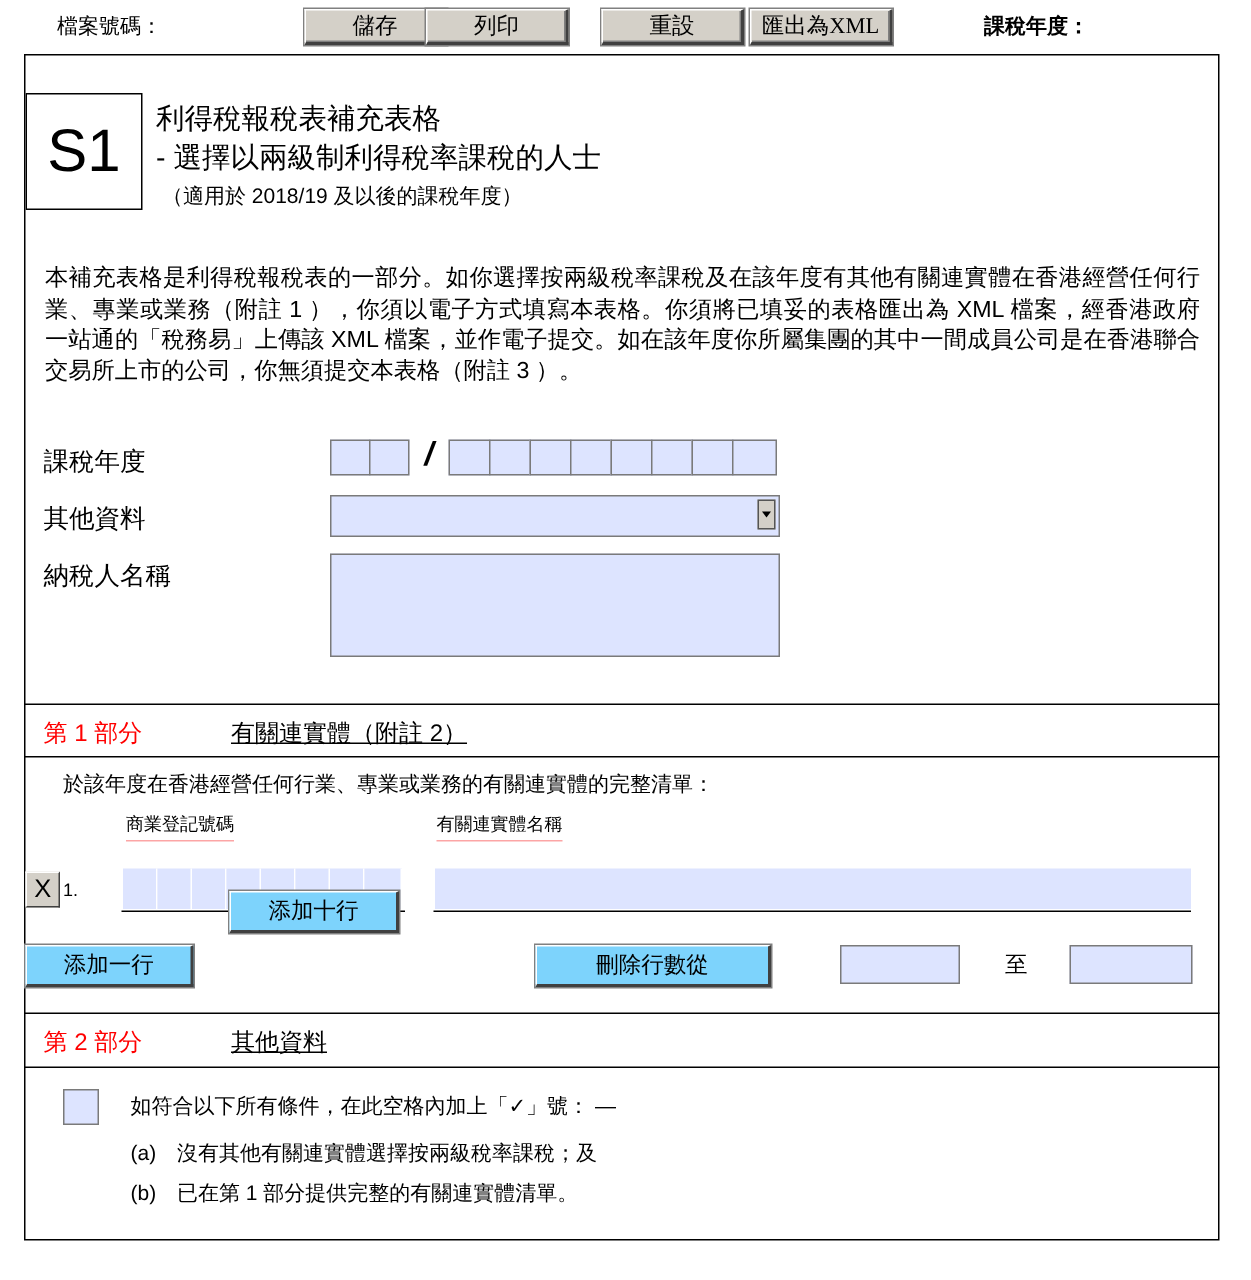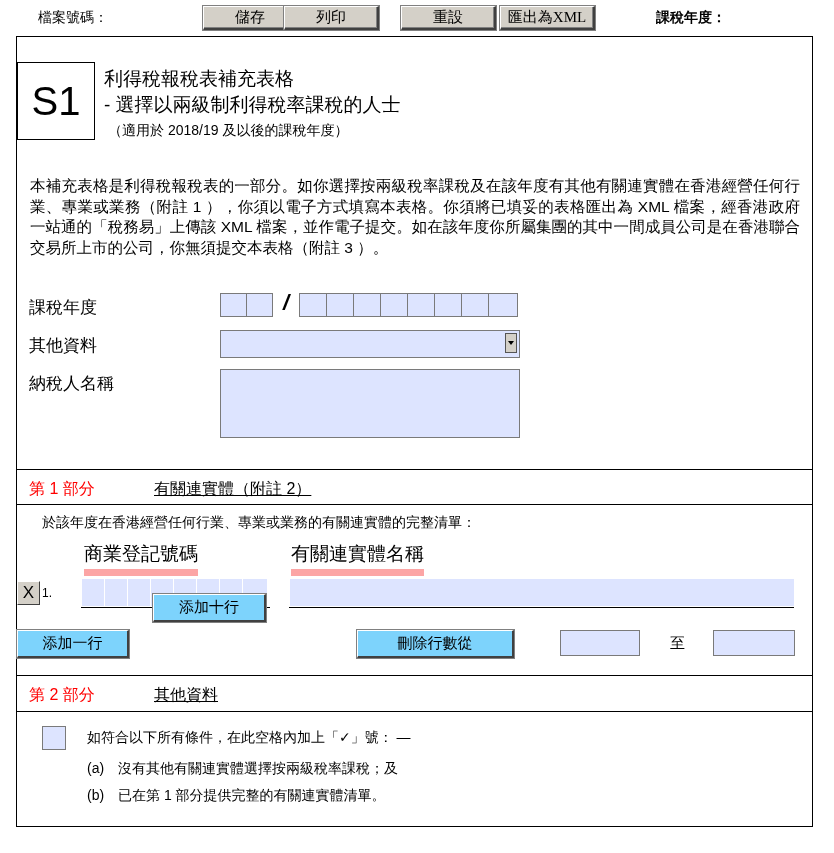--- a/index.html
+++ b/index.html
@@ -24,21 +24,21 @@
   .flabel { font-size:17px; left:29px; }
   .cell { position:absolute; height:24px; background:#dde4ff; border:1px solid #7a7a7a; box-sizing:border-box; }
   .hline { position:absolute; left:16px; width:797px; height:1px; background:#000; }
   .part-label { color:#ff0000; font-size:16px; }
   .part-title { font-size:16px;text-decoration:underline; }
   .gbtn { position:absolute; height:28px; background:#7dd3fc;
           border-top:1px solid #ffffff; border-left:1px solid #ffffff;
           border-right:2px solid #404040; border-bottom:2px solid #404040;
           box-shadow: 0 0 0 1px #808080;
           font-size:15px; display:flex; align-items:center; justify-content:center; box-sizing:border-box; cursor:pointer; }
-  .ulabel { font-size:19px; border-bottom:7px solid #fca5a5; padding-bottom:2px; }
+  .ulabel { font-size:12px; border-bottom:1px solid #fca5a5; padding-bottom:2px; }
   .bcell { position:absolute; top:579px; height:27px; width:23px; background:#dde4ff; border-right:1px solid #fff; box-sizing:border-box; }
 </style>
 </head>
 <body>
 
 <div class="abs top-label" style="left:18px;margin-left:20px;">檔案號碼：</div>
 <div class="tbtn" style="left:203px;width:95px;">儲存</div>
 <div class="tbtn" style="left:284px;width:95px;">列印</div>
 <div class="tbtn" style="left:401px;width:95px;">重設</div>
 <div class="tbtn" style="left:500px;width:95px;">匯出為XML</div>

